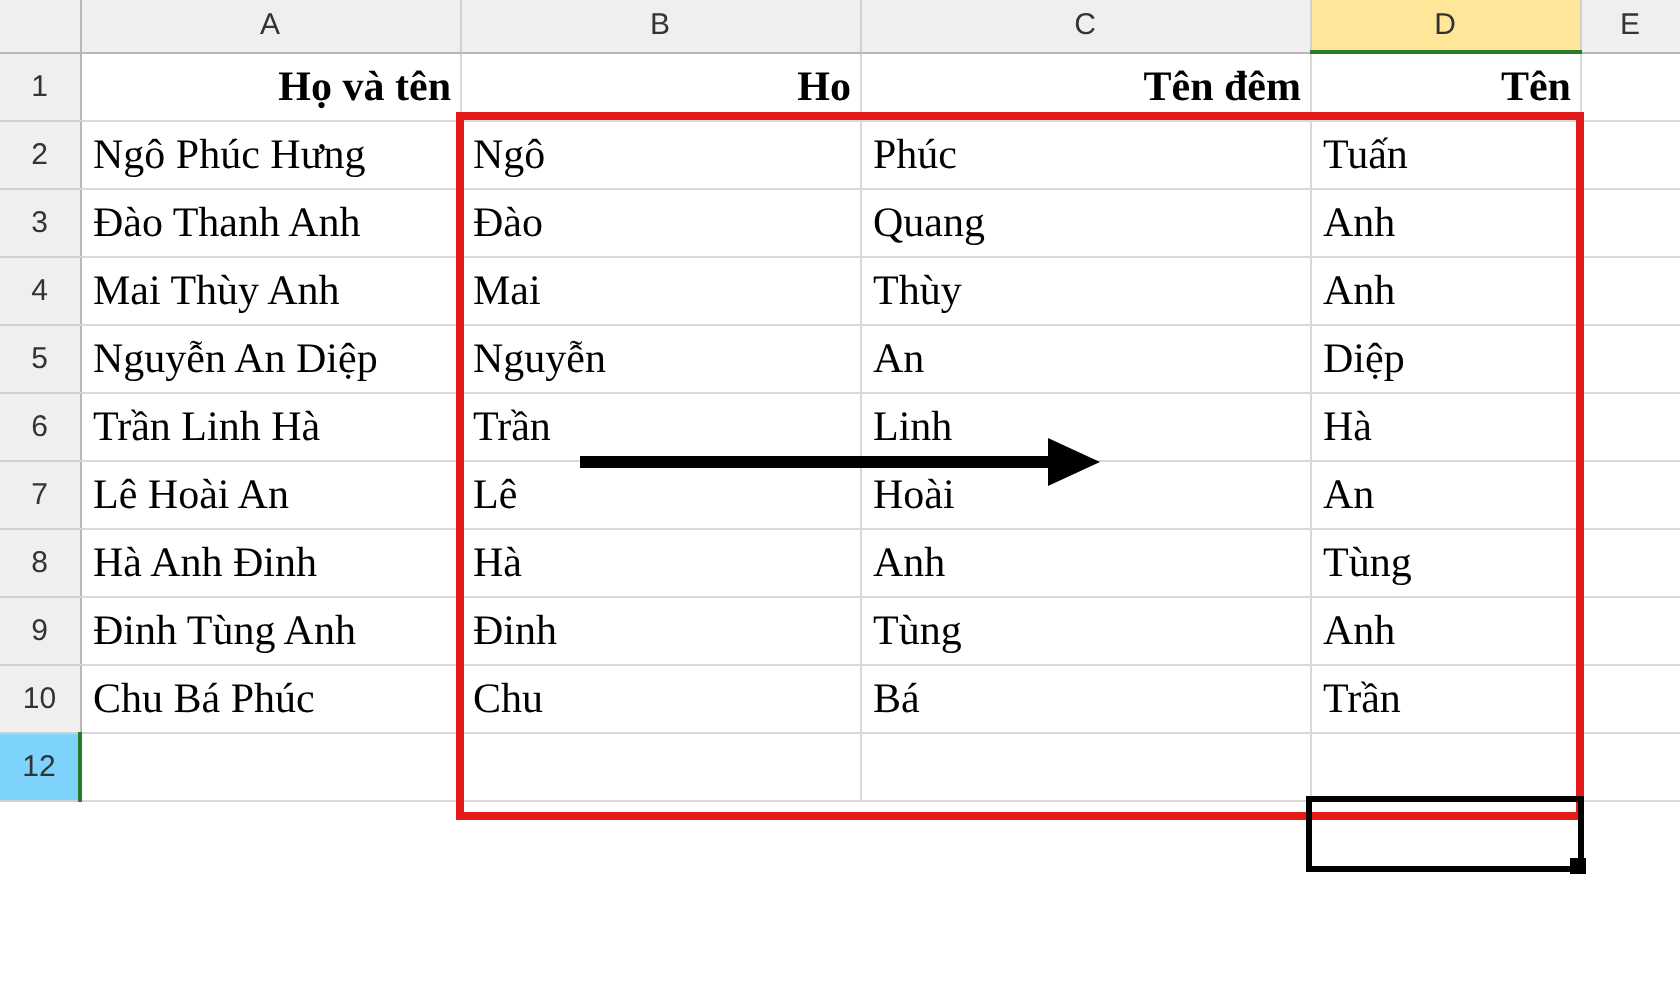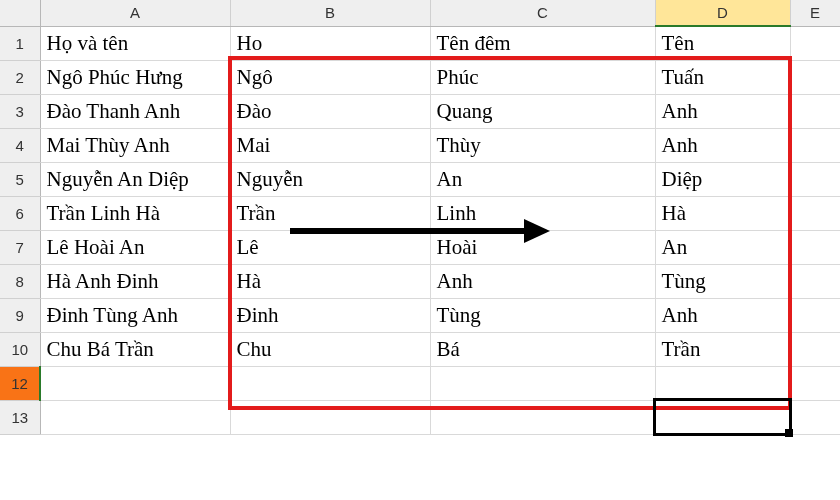--- a/index.html
+++ b/index.html
@@ -52,38 +52,38 @@
   th.colhead.selected {
     background: #ffe699;
     border-bottom: 2px solid #2a7a2a;
   }
   td.rowhead {
     border-top: 1px solid #d0d0d0;
     border-bottom: 1px solid #d0d0d0;
     border-right: 1px solid #b7b7b7;
   }
   td.rowhead.selected {
-    background: #f97316;
+    background: #7dd3fc;
     border-right: 2px solid #2a7a2a;
   }
 
   td.cell {
     height: 34px;
     border: 1px solid #d9d9d9;
     font-size: 21px;
     color: #000;
     padding: 0 4px 0 6px;
     vertical-align: middle;
     box-sizing: border-box;
     white-space: nowrap;
     overflow: visible;
   }
   tr.hdr td.cell {
-    font-weight: 400;
-    text-align: left;
+    font-weight: 700;
+    text-align: right;
   }
 
   .selected-cell {
     position: absolute;
     border: 3px solid #000;
     background: transparent;
     pointer-events: none;
     box-sizing: border-box;
   }
   .fill-handle {
@@ -211,36 +211,28 @@
       <tr>
         <td class="rowhead">9</td>
         <td class="cell">Đinh Tùng Anh</td>
         <td class="cell">Đinh</td>
         <td class="cell">Tùng</td>
         <td class="cell">Anh</td>
         <td class="cell"></td>
       </tr>
       <tr>
         <td class="rowhead">10</td>
-        <td class="cell">Chu Bá Trần</td>
+        <td class="cell">Chu Bá Phúc</td>
         <td class="cell">Chu</td>
         <td class="cell">Bá</td>
         <td class="cell">Trần</td>
         <td class="cell"></td>
       </tr>
       <tr>
         <td class="rowhead selected">12</td>
-        <td class="cell"></td>
-        <td class="cell"></td>
-        <td class="cell"></td>
-        <td class="cell"></td>
-        <td class="cell"></td>
-      </tr>
-      <tr>
-        <td class="rowhead">13</td>
         <td class="cell"></td>
         <td class="cell"></td>
         <td class="cell"></td>
         <td class="cell"></td>
         <td class="cell"></td>
       </tr>
     </tbody>
   </table>
 
   <div class="redframe" style="left:228px; top:56px; width:564px; height:354px;"></div>

